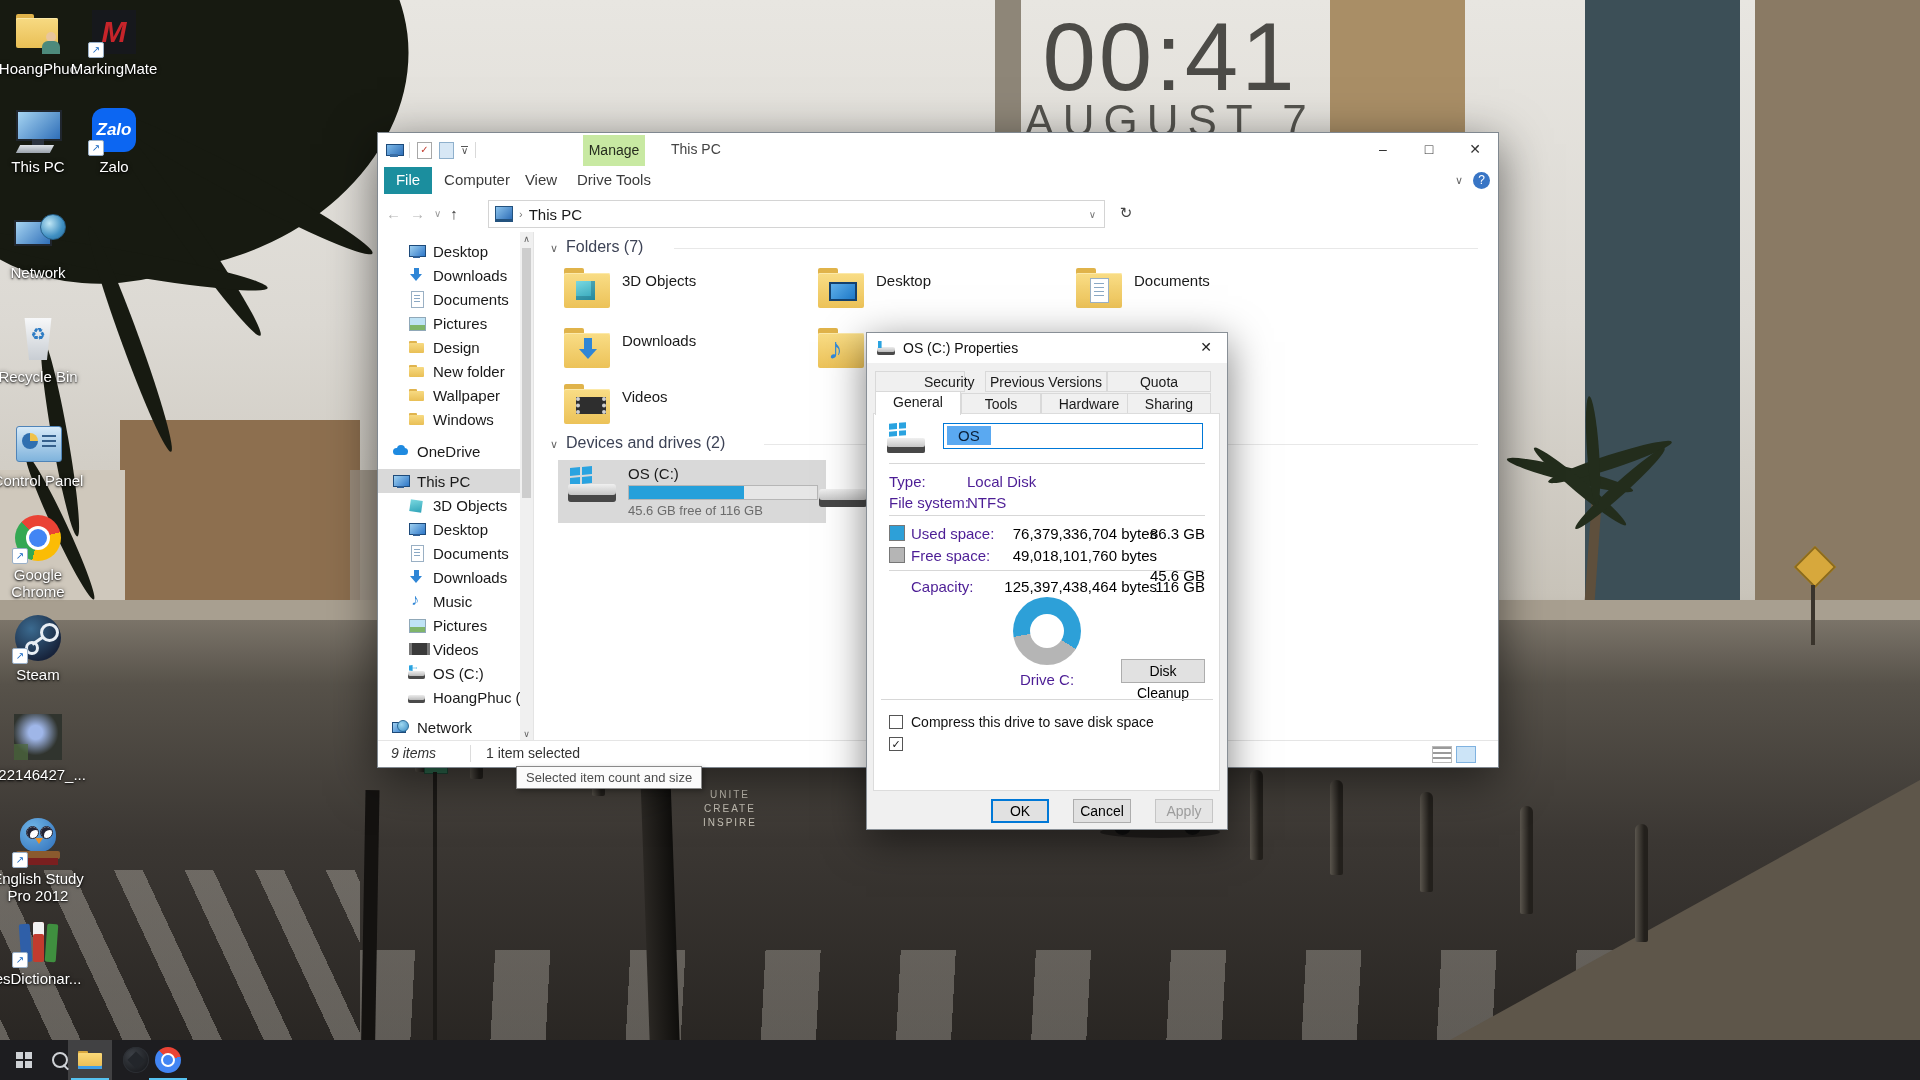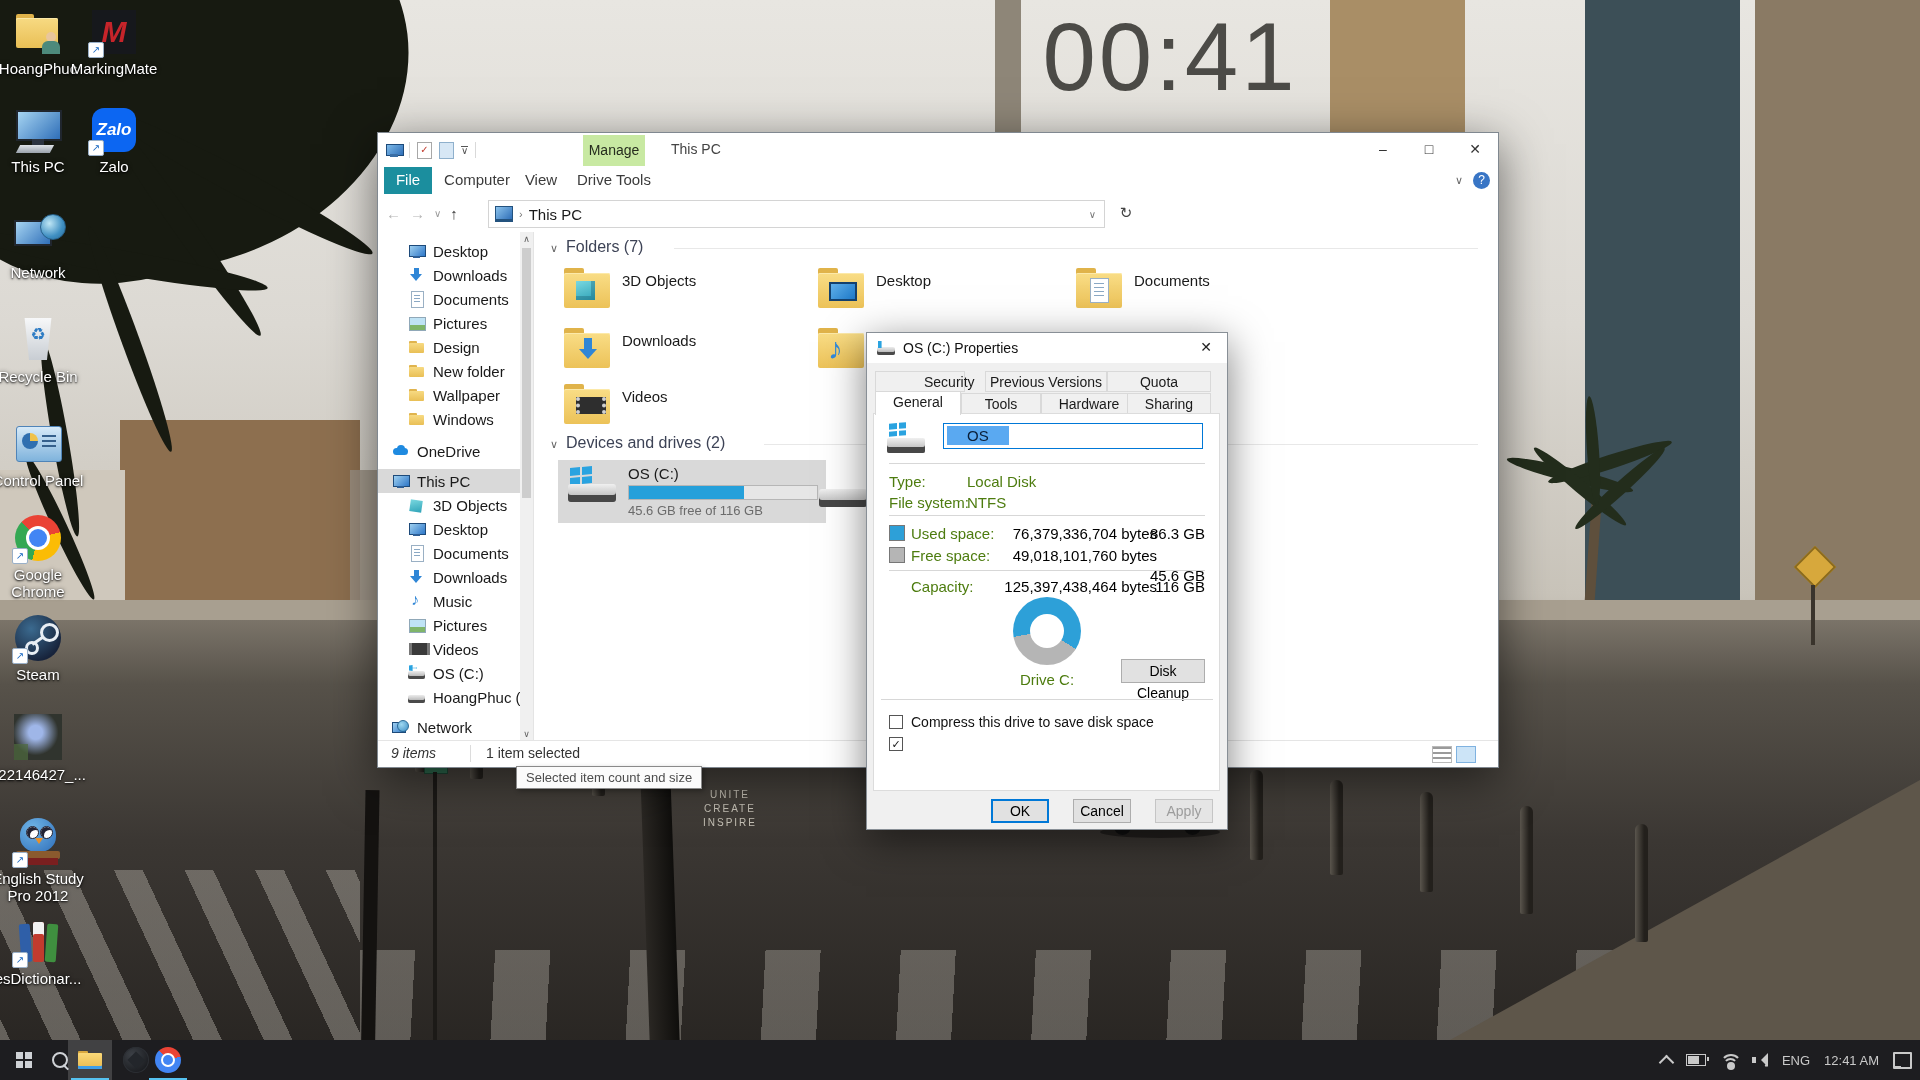--- a/index.html
+++ b/index.html
@@ -149,23 +149,23 @@
   .dg-title-text{position:absolute;left:36px;top:7px;font-size:14px;color:#111;}
   .dg-close{position:absolute;right:0;top:0;width:42px;height:30px;text-align:center;line-height:29px;font-size:14px;color:#222;}
   .dtab{position:absolute;height:21px;background:#f0f0f0;border:1px solid #d9d9d9;text-align:center;line-height:20px;font-size:14px;color:#1a1a1a;box-sizing:border-box;}
   .dtab.sel{background:#fff;border-bottom:none;height:24px;z-index:3;}
   .dg-panel{position:absolute;left:6px;top:80px;width:347px;height:378px;background:#fff;border:1px solid #dcdcdc;box-sizing:border-box;}
   .dg-drive-ic{position:absolute;left:20px;top:90px;width:40px;height:32px;}
   .dg-drive-ic .body{position:absolute;left:0;bottom:2px;width:38px;height:15px;background:linear-gradient(180deg,#f0f0f0,#ababab);border-radius:2px;box-shadow:inset 0 -6px 0 #474747;}
   .dg-drive-ic .flag{position:absolute;left:2px;top:0;width:17px;height:13px;display:grid;grid-template-columns:1fr 1fr;grid-template-rows:1fr 1fr;gap:2px;transform:skewY(-5deg);}
   .dg-drive-ic .flag i{background:#2aa3e0;}
   .dg-name{position:absolute;left:76px;top:90px;width:260px;height:26px;background:#fff;border:1px solid #0078d7;box-sizing:border-box;line-height:24px;padding-left:3px;}
-  .dg-name .selText{background:#5aa9f1;color:#0a1f38;padding:1px 20px;}
+  .dg-name .selText{background:#5aa9f1;color:#0a1f38;padding:1px 11px;}
   .dg-hr{position:absolute;height:1px;background:#d7d7d7;}
-  .dg-lbl{position:absolute;color:#4d7c0f;}
+  .dg-lbl{position:absolute;color:#4c1d95;}
   .dg-bytes{position:absolute;width:170px;text-align:right;}
   .dg-size{position:absolute;width:70px;text-align:right;}
   .swatch{position:absolute;width:14px;height:14px;border:1px solid #777;}
   .donut{position:absolute;left:146px;top:264px;width:68px;height:68px;border-radius:50%;
     background:conic-gradient(from 0deg,#2da0d8 0deg 122deg,#b5b5b5 122deg 260deg,#2da0d8 260deg 360deg);}
   .donut::after{content:"";position:absolute;left:17px;top:17px;width:34px;height:34px;border-radius:50%;background:#fff;}
   .dg-btn{position:absolute;height:24px;background:#e1e1e1;border:1px solid #adadad;text-align:center;line-height:22px;font-size:14px;box-sizing:border-box;}
   .dg-btn.focus{border:2px solid #0078d7;line-height:20px;}
   .dg-btn.disabled{background:#e5e5e5;border-color:#c5c5c5;color:#9c9c9c;}
   .cb{position:absolute;width:14px;height:14px;background:#fff;border:1px solid #555;box-sizing:border-box;font-size:11px;line-height:12px;text-align:center;color:#111;}
@@ -214,20 +214,21 @@
 
     <div class="bldg grid-win" style="left:1330px;top:0;width:135px;height:690px;background:#a98e66;"></div>
     <div class="bldg vband" style="left:1585px;top:0;width:155px;height:730px;background:#3c4f57;"></div>
     <div class="bldg hband" style="left:1755px;top:0;width:165px;height:800px;background:#8a7a64;"></div>
     <div class="bldg" style="left:995px;top:0;width:26px;height:135px;background:#8e8678;"></div>
     <div class="bldg grid-win" style="left:120px;top:420px;width:240px;height:210px;background:#8d6f4f;"></div>
     <div class="bldg" style="left:0;top:470px;width:125px;height:160px;background:#cfc8bc;"></div>
     <div class="bldg grid-win" style="left:350px;top:470px;width:1000px;height:150px;background:#9b9183;opacity:.85;"></div>
 
     <div class="clockTime">00:41</div>
+    <div class="clockDate">AUGUST 7</div>
 
     <div class="frond" style="left:-90px;top:-130px;width:500px;height:400px;border-radius:42% 58% 55% 45%;transform:rotate(-14deg);"></div>
     <div class="frond" style="left:90px;top:170px;width:300px;height:26px;transform:rotate(28deg);"></div>
     <div class="frond" style="left:40px;top:210px;width:280px;height:22px;transform:rotate(55deg);"></div>
     <div class="frond" style="left:-30px;top:250px;width:300px;height:24px;transform:rotate(10deg);"></div>
     <div class="frond" style="left:10px;top:330px;width:240px;height:18px;transform:rotate(70deg);"></div>
     <div class="frond" style="left:-40px;top:430px;width:200px;height:16px;transform:rotate(80deg);"></div>
     <div class="frond" style="left:-20px;top:520px;width:160px;height:14px;transform:rotate(65deg);"></div>
 
     <div class="abs" style="left:1583px;top:500px;width:10px;height:250px;background:#5e4f3c;transform:rotate(4deg);"></div>
@@ -662,30 +663,15 @@
         <span class="tb-folder"></span>
         <span class="tb-under"></span>
       </div>
     <div class="tb-ic" style="left:114px;">
         <span class="tb-dark"></span>
       </div>
     <div class="tb-ic" style="left:146px;">
         <span class="chrome-ball"></span>
         <span class="tb-under"></span>
       </div>
-    <div class="tray">
-      <span class="tr-chev"></span>
-      <span class="tr-batt"></span>
-      <span class="tr-wifi">
-          <i class="w1"></i>
-          <i class="w2"></i>
-          <i class="w3"></i>
-        </span>
-      <span class="tr-vol">
-          <i></i>
-        </span>
-      <span>ENG</span>
-      <span>12:41 AM</span>
-      <span class="tr-notif"></span>
-    </div>
   </div>
 
 </div>
 
 </body></html>

